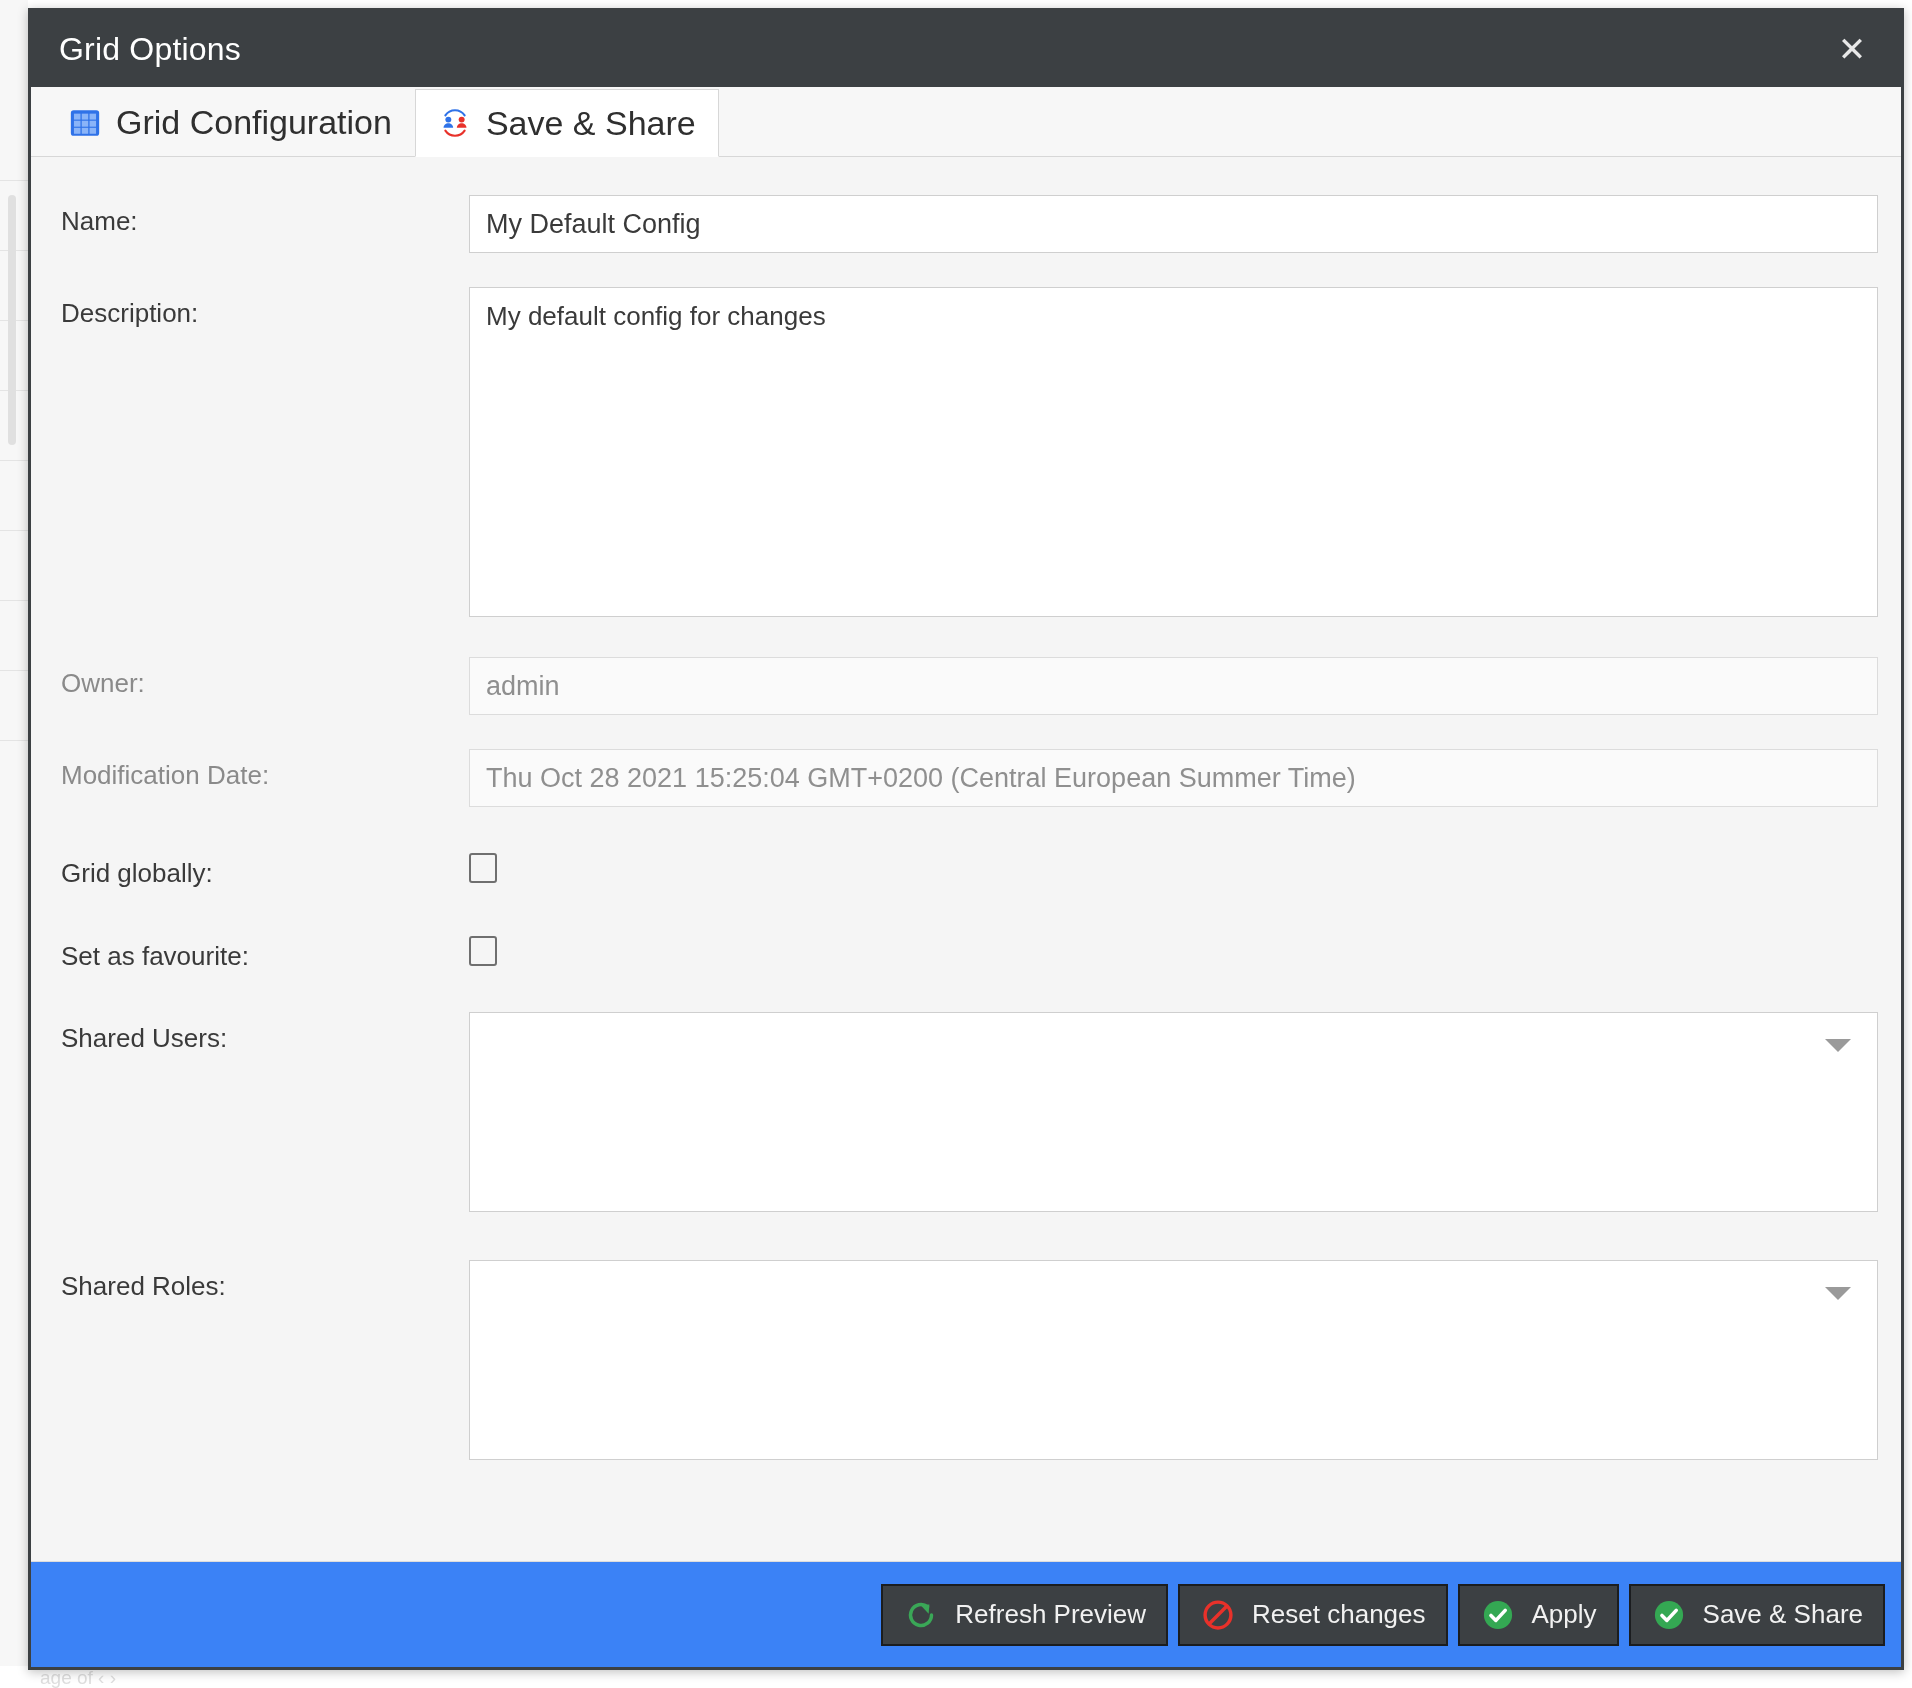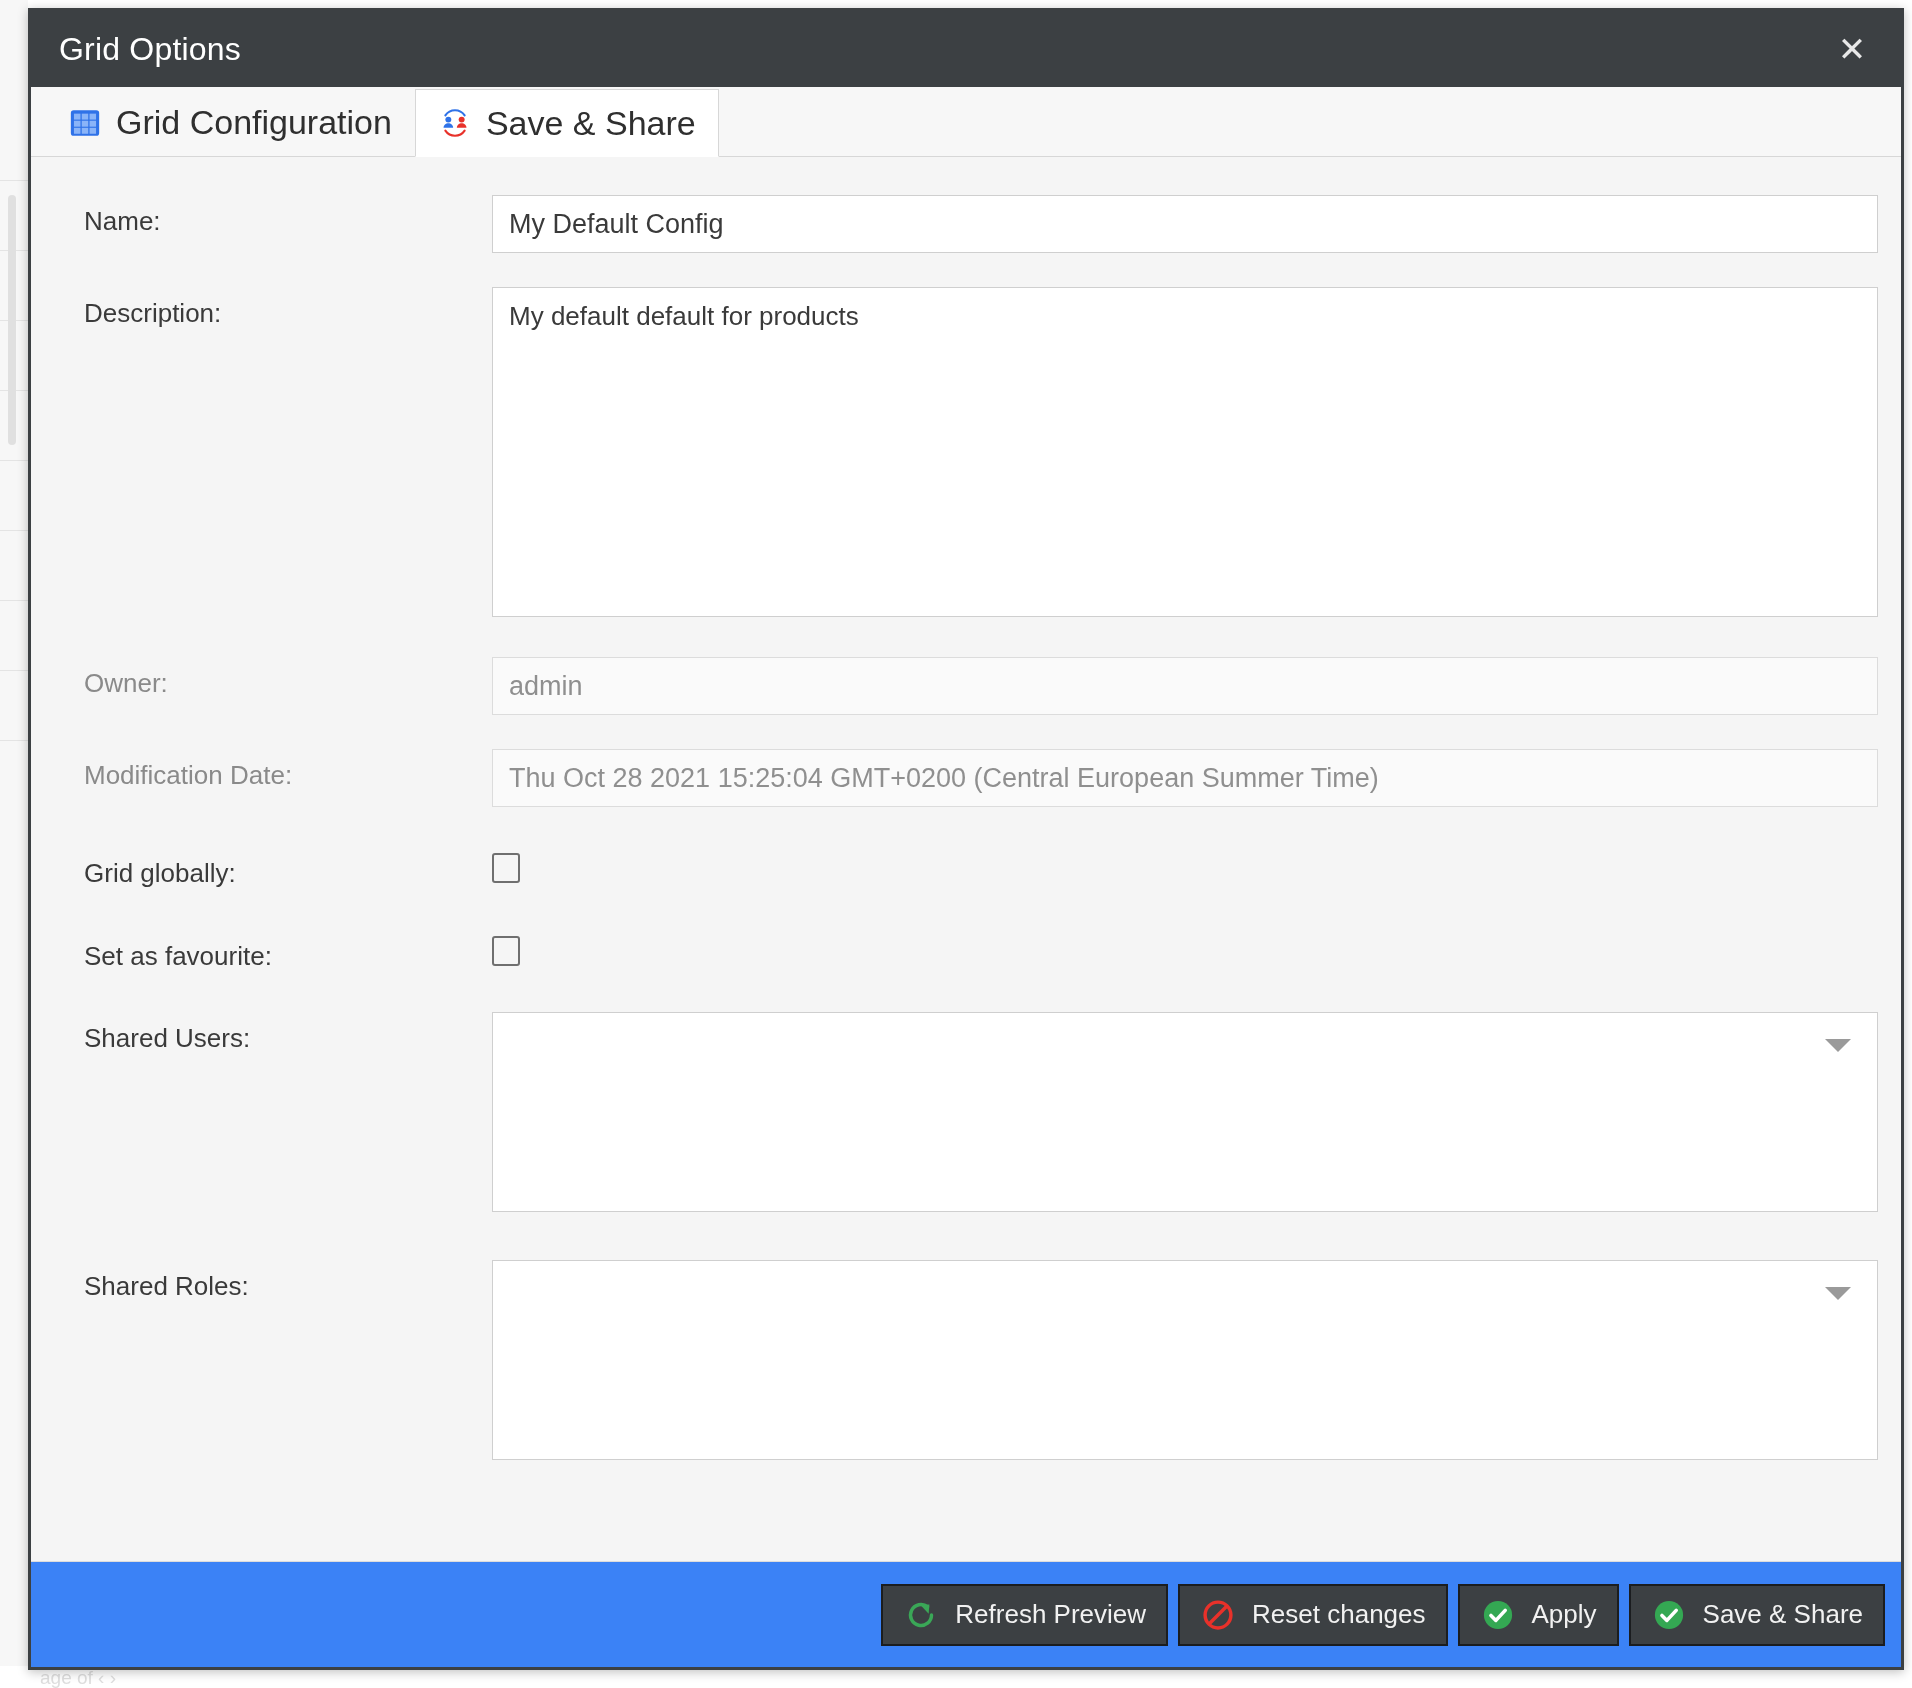--- a/index.html
+++ b/index.html
@@ -121,21 +121,20 @@
     flex: 1 1 auto;
     background: #f5f5f5;
     overflow: hidden;
     padding-top: 4px;
     position: relative;
   }
   .form-row {
     display: flex;
     align-items: flex-start;
     padding: 0 23px 0 30px;
-    margin-left: 23px;
   }
   .form-label {
     flex: 0 0 408px;
     font-size: 26px;
     color: #3a3a3a;
     padding-top: 10px;
     line-height: 1.25;
   }
   .form-label.muted { color: #8a8a8a; }
   .field { flex: 1 1 auto; }
@@ -293,21 +292,21 @@
         <div class="field">
           <div class="text-input">My Default Config</div>
         </div>
       </div>
 
       <div class="gap-sm"></div>
 
       <div class="form-row">
         <div class="form-label">Description:</div>
         <div class="field">
-          <div class="text-area">My default default for products</div>
+          <div class="text-area">My default config for changes</div>
         </div>
       </div>
 
       <div class="gap-md"></div>
 
       <div class="form-row">
         <div class="form-label muted">Owner:</div>
         <div class="field">
           <div class="text-input readonly">admin</div>
         </div>

